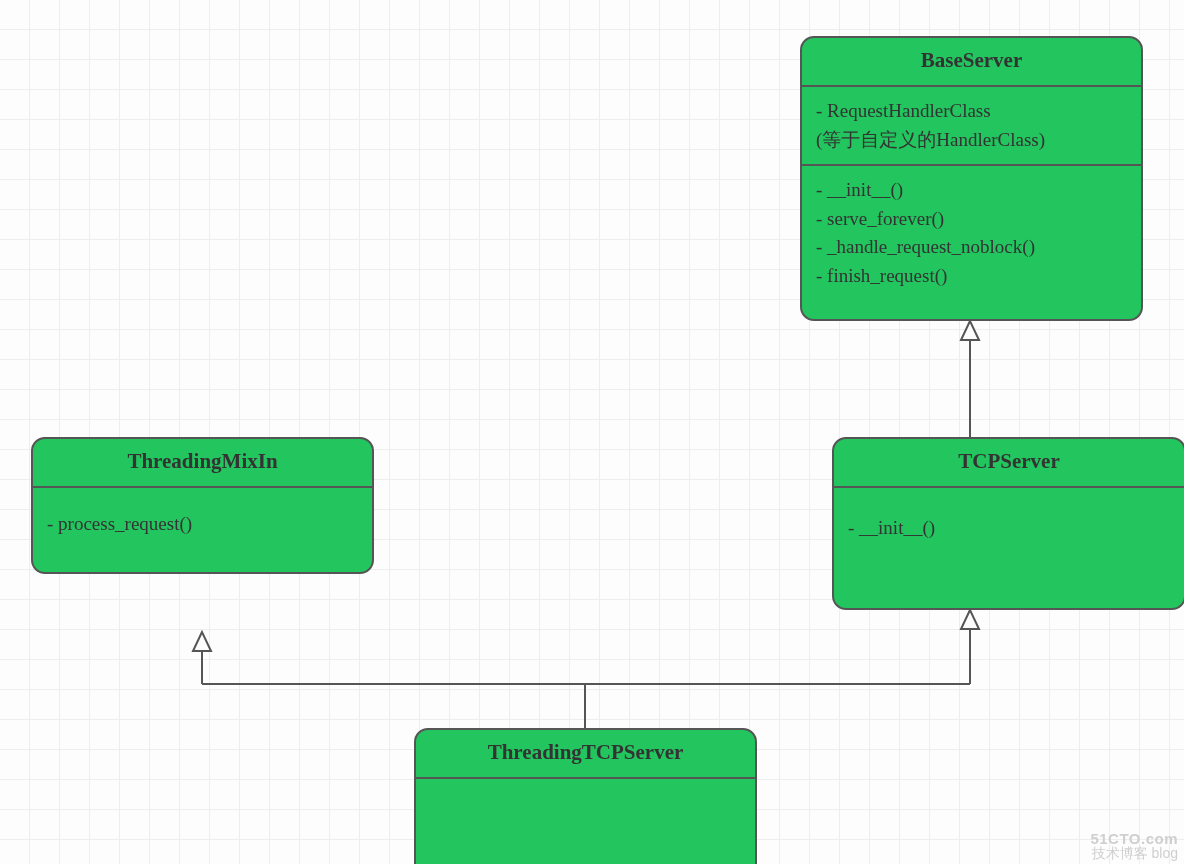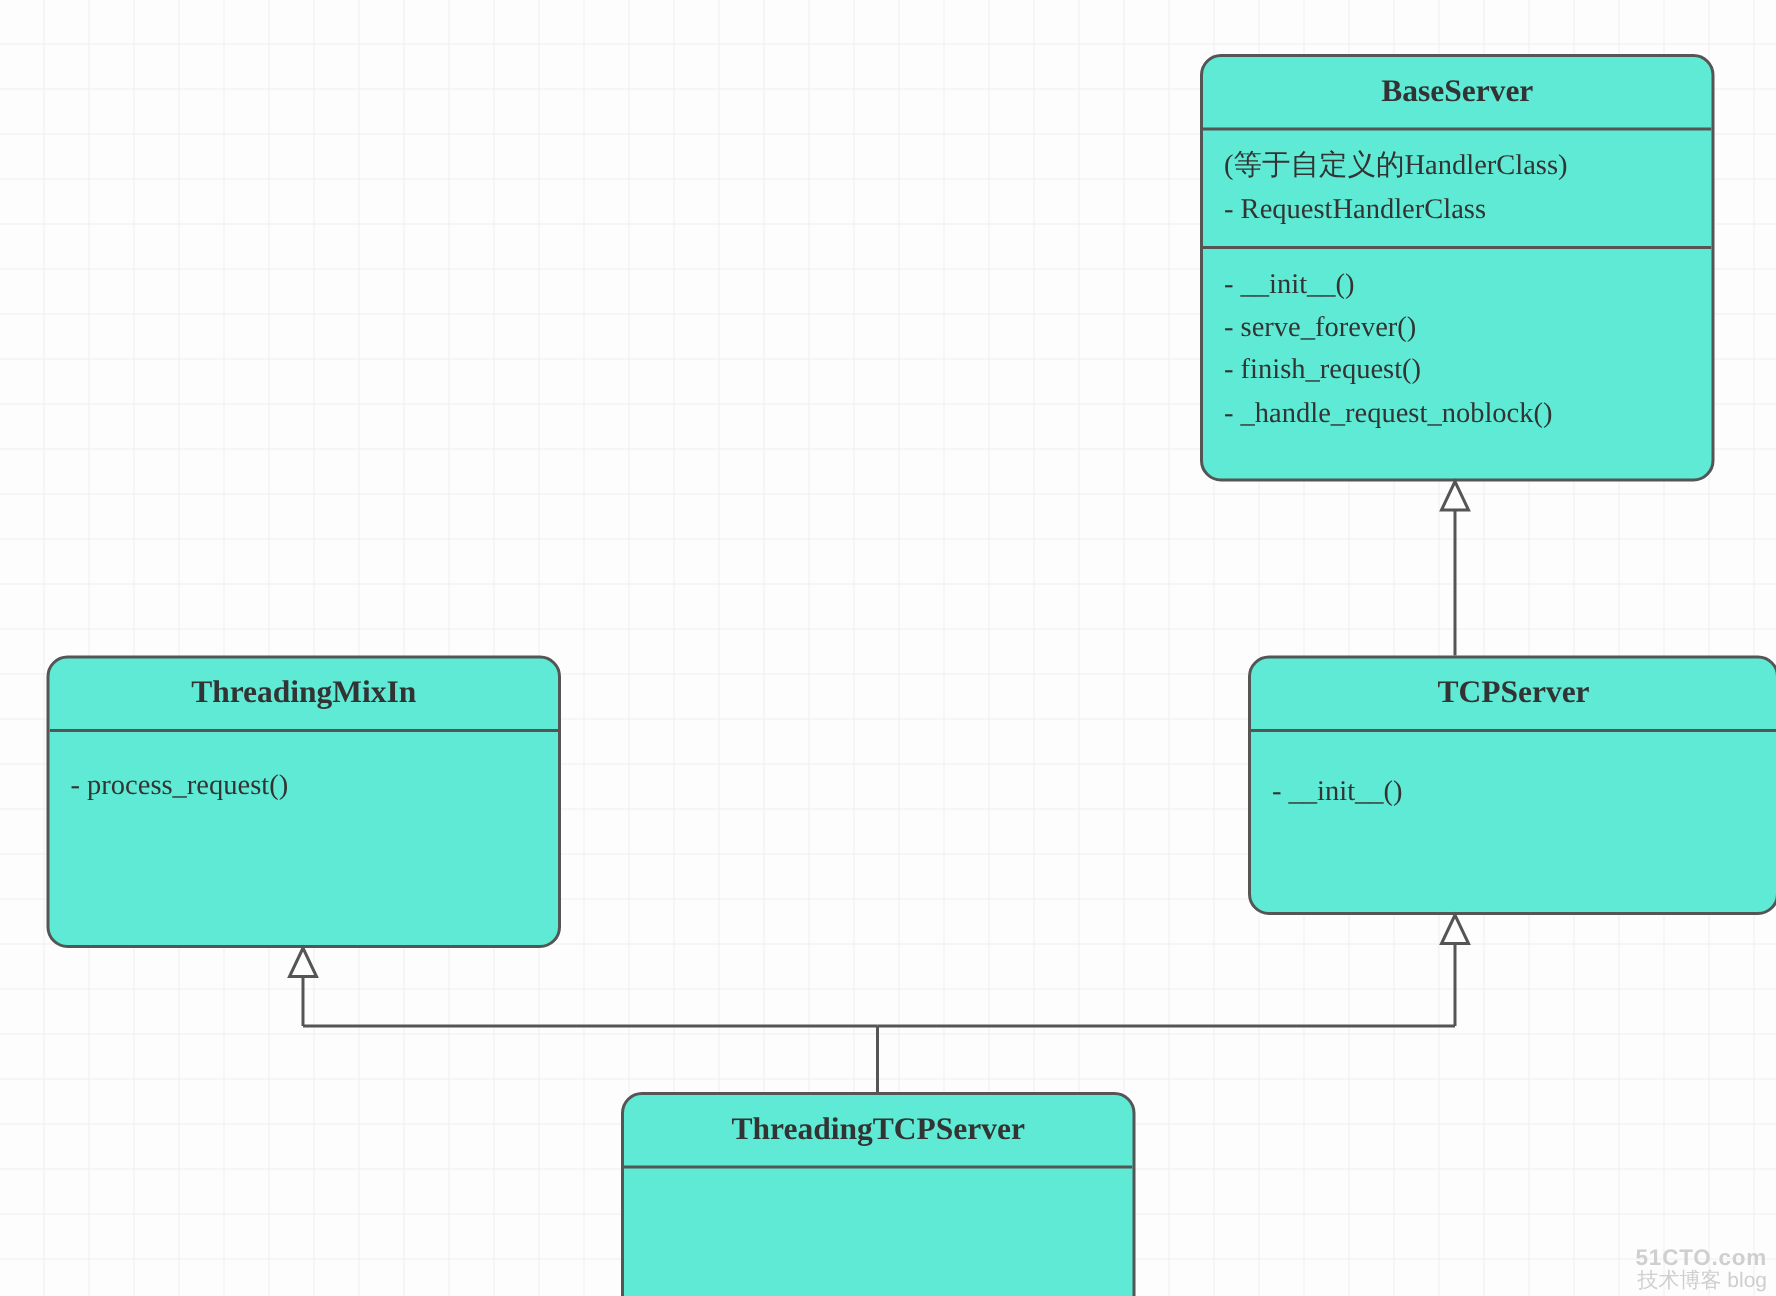--- a/index.html
+++ b/index.html
@@ -20,21 +20,21 @@
     background-size: 30px 30px;
     background-position: -1px -1px;
   }
   .canvas {
     position: absolute; inset: 0;
   }
   .class-box {
     position: absolute;
     border: 2px solid #555;
     border-radius: 14px;
-    background: #5eead4;
+    background: #22c55e;
     overflow: hidden;
     color: #333;
   }
   .class-header {
     font-weight: bold;
     font-size: 21px;
     text-align: center;
     padding: 10px 6px 12px 6px;
     border-bottom: 2px solid #555;
   }
@@ -66,32 +66,32 @@
 </head>
 <body>
 
 <div class="grid-bg"></div>
 
 <div class="canvas">
 
   <div class="class-box" style="left:800px; top:36px; width:343px; height:285px;">
     <div class="class-header">BaseServer</div>
     <div class="class-section">
+      <div>- RequestHandlerClass</div>
       <div>  (等于自定义的HandlerClass)</div>
-      <div>- RequestHandlerClass</div>
     </div>
     <div class="class-section divider">
       <div>- __init__()</div>
       <div>- serve_forever()</div>
+      <div>- _handle_request_noblock()</div>
       <div>- finish_request()</div>
-      <div>- _handle_request_noblock()</div>
     </div>
   </div>
 
-  <div class="class-box" style="left:31px; top:437px; width:343px; height:195px;">
+  <div class="class-box" style="left:31px; top:437px; width:343px; height:137px;">
     <div class="class-header">ThreadingMixIn</div>
     <div class="class-section" style="padding-top:22px;">
       <div>- process_request()</div>
     </div>
   </div>
 
   <div class="class-box" style="left:832px; top:437px; width:354px; height:173px;">
     <div class="class-header">TCPServer</div>
     <div class="class-section" style="padding-top:26px;">
       <div>- __init__()</div>

